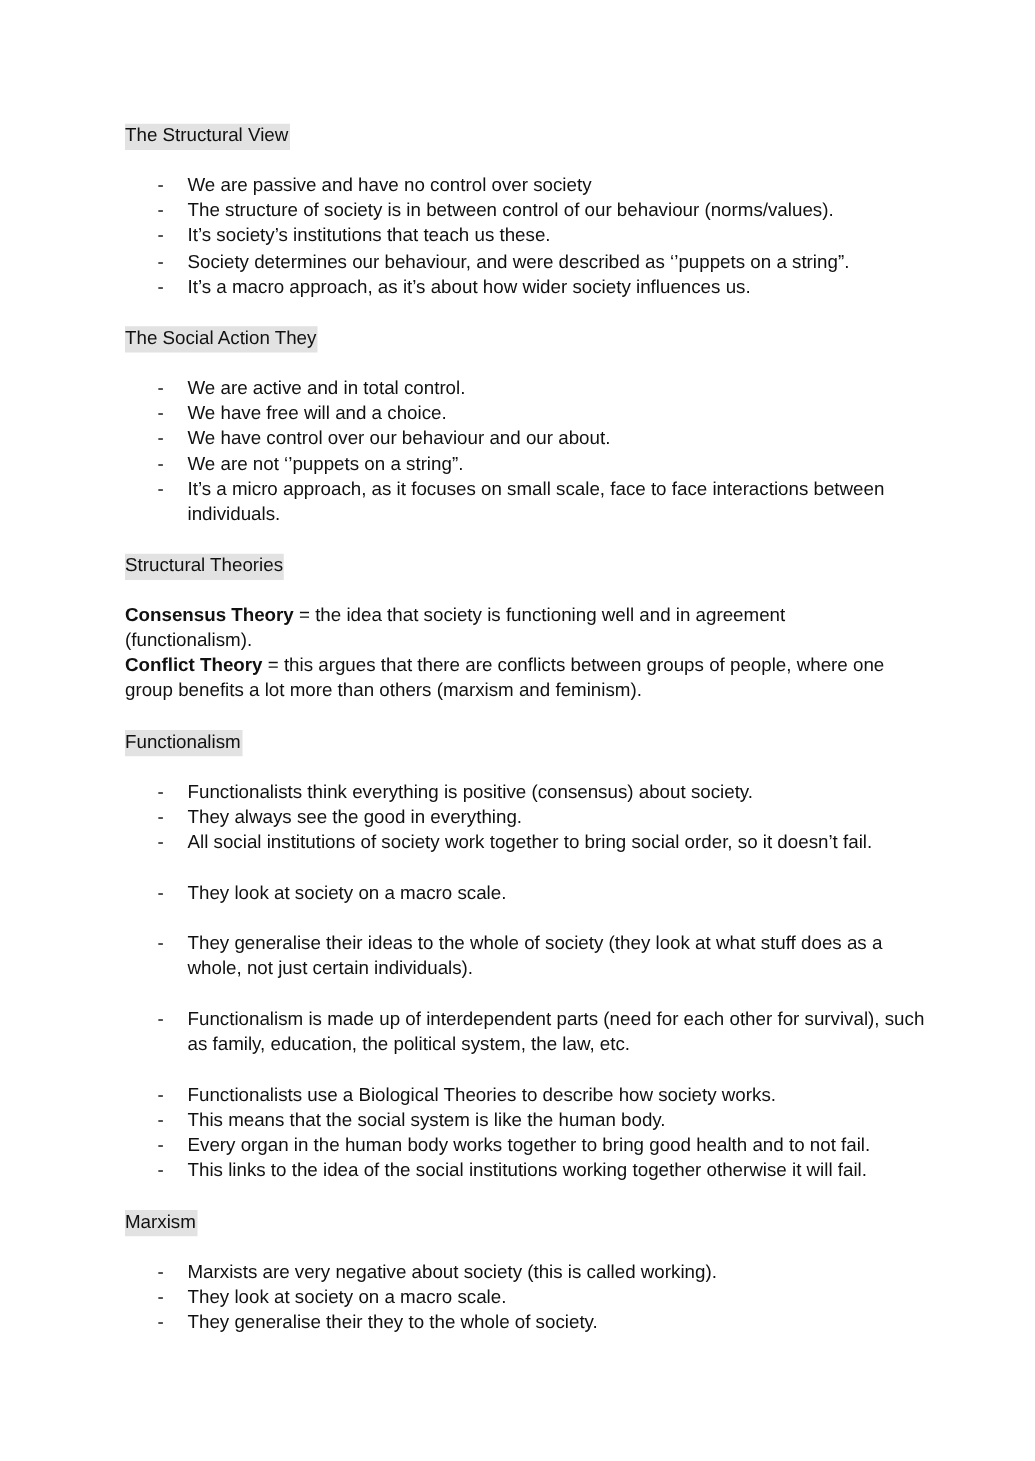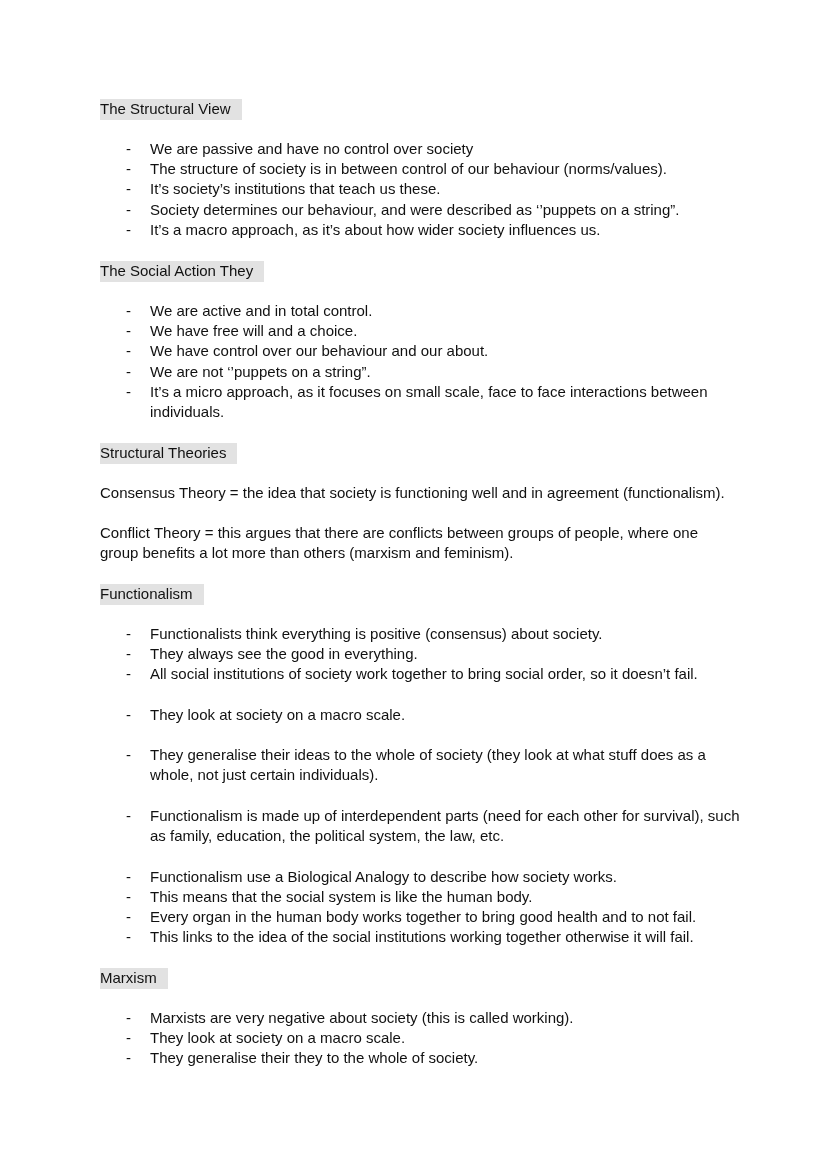--- a/index.html
+++ b/index.html
@@ -1,24 +1,24 @@
 <!DOCTYPE html>
 <html><head>
 <meta charset="utf-8">
 <style>
   html, body { margin: 0; padding: 0; background: #ffffff; }
   body { width: 828px; height: 1169px; position: relative; overflow: hidden;
          font-family: "Liberation Sans", sans-serif; color: #111111; font-size: 15px; }
   .page { position: absolute; left: 100px; top: 0; width: 640px; }
-  .heading { position: absolute; left: 0; background: #e2e2e2; padding: 1px 11px 2px 0; line-height: 18px; white-space: nowrap; }
+  .heading { position: absolute; left: 0; background: #e2e2e2; padding: 1px 1px 2px 0; line-height: 18px; white-space: nowrap; }
   .item { position: absolute; left: 0; width: 640px; line-height: 20.3px; }
   .item .dash { position: absolute; left: 26px; top: 0; }
   .item .txt { position: absolute; left: 50px; width: 590px; }
   .para { position: absolute; left: 0; width: 630px; line-height: 20.3px; }
-  .para b { font-weight: normal; }
+  .para b { font-weight: bold; }
 </style>
 </head>
 <body>
 
 <div class="page">
 
   <div class="heading" style="top:99px">The Structural View</div>
   <div class="item" style="top:139px">
       <span class="dash">-</span>
       <span class="txt">We are passive and have no control over society</span>
@@ -86,21 +86,21 @@
   <div class="item" style="top:745px">
       <span class="dash">-</span>
       <span class="txt">They generalise their ideas to the whole of society (they look at what stuff does as a whole, not just certain individuals).</span>
     </div>
   <div class="item" style="top:806px">
       <span class="dash">-</span>
       <span class="txt">Functionalism is made up of interdependent parts (need for each other for survival), such as family, education, the political system, the law, etc.</span>
     </div>
   <div class="item" style="top:867px">
       <span class="dash">-</span>
-      <span class="txt">Functionalism use a Biological Analogy to describe how society works.</span>
+      <span class="txt">Functionalists use a Biological Theories to describe how society works.</span>
     </div>
   <div class="item" style="top:887px">
       <span class="dash">-</span>
       <span class="txt">This means that the social system is like the human body.</span>
     </div>
   <div class="item" style="top:907px">
       <span class="dash">-</span>
       <span class="txt">Every organ in the human body works together to bring good health and to not fail.</span>
     </div>
   <div class="item" style="top:927px">

